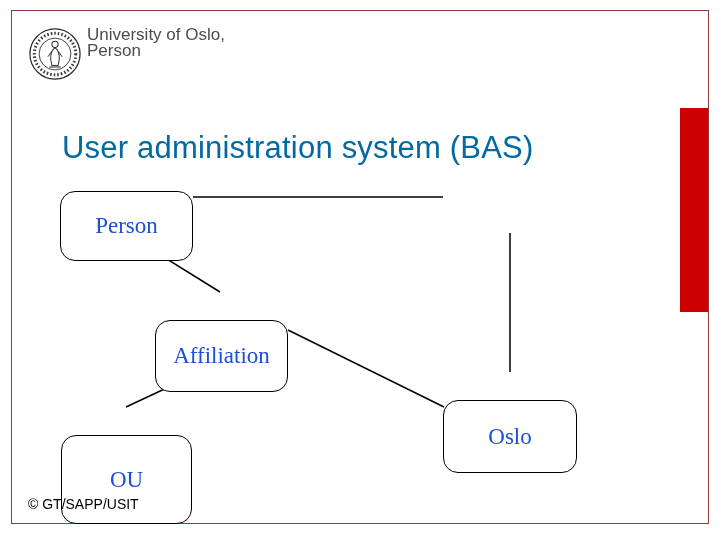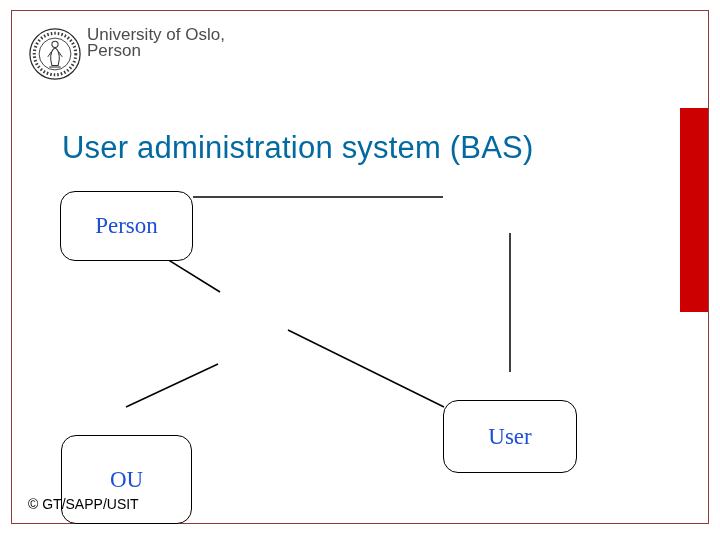--- a/index.html
+++ b/index.html
@@ -130,19 +130,20 @@
 
   <div class="diagram">
     <svg class="edges-svg" viewBox="0 0 720 540">
         <line x1="193" y1="197" x2="443" y2="197" stroke="#000000" stroke-width="1.5"></line>
         <line x1="125" y1="233" x2="220" y2="292" stroke="#000000" stroke-width="1.5"></line>
         <line x1="288" y1="330" x2="444" y2="407" stroke="#000000" stroke-width="1.5"></line>
         <line x1="218" y1="364" x2="126" y2="407" stroke="#000000" stroke-width="1.5"></line>
         <line x1="510" y1="233" x2="510" y2="372" stroke="#000000" stroke-width="1.5"></line>
       </svg>
     <div class="node" style="left: 60px; top: 163px; width: 133px; height: 70px;">Person</div>
-    <div class="node" style="left: 443px; top: 372px; width: 134px; height: 73px;">User</div>
+    <div class="node" style="left: 155px; top: 292px; width: 133px; height: 72px;">Affiliation</div>
+    <div class="node" style="left: 443px; top: 372px; width: 134px; height: 73px;">Oslo</div>
     <div class="node" style="left: 61px; top: 407px; width: 131px; height: 89px;">OU</div>
   </div>
 
   <div class="footer-credit">© GT/SAPP/USIT</div>
 
 </div>
 
 </body></html>

